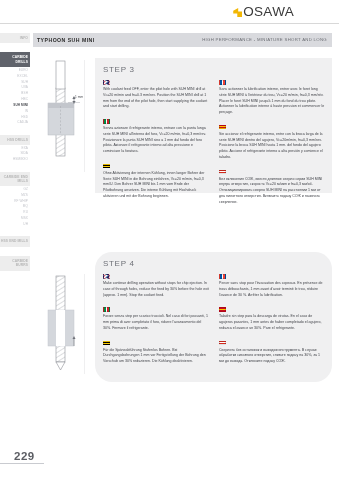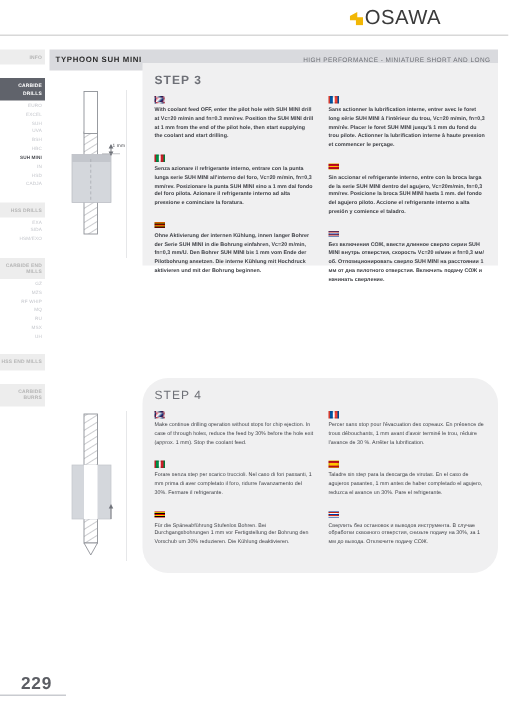--- a/index.html
+++ b/index.html
@@ -72,21 +72,21 @@
   }
   .page-rule {
     position: absolute; left: 0; bottom: 16px; width: 44px; height: 1px; background: #c9cbd0;
   }
 
   
   .step-panel {
     position: absolute; left: 95px; width: 237px;
     background: #f0f0f1;
   }
-  #step3-panel { top: 42px; height: 135px; font-weight: bold; }
+  #step3-panel { top: 58px; height: 135px; }
   #step4-panel { top: 252px; height: 130px; border-radius: 17px; }
 
   .step-title {
     position: absolute; left: 8px; top: 7px;
     font-size: 8px; color: #6e7077; letter-spacing: 0.7px;
   }
 
   .cols {
     position: absolute; left: 8px; right: 7px; top: 22px; bottom: 5px;
     display: grid; grid-template-columns: 1fr 1fr; column-gap: 10px;

